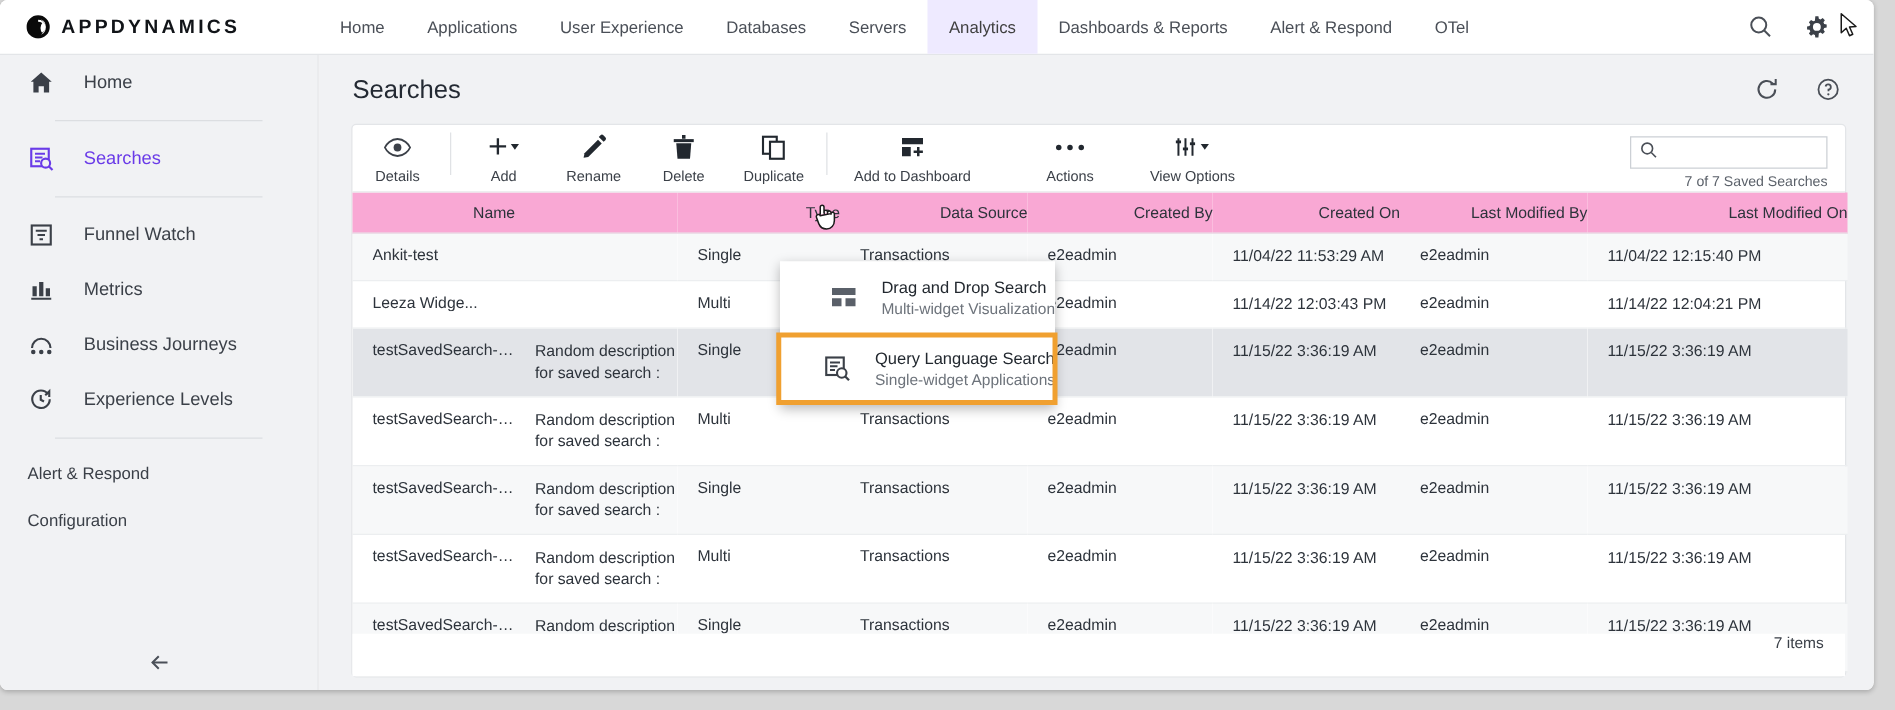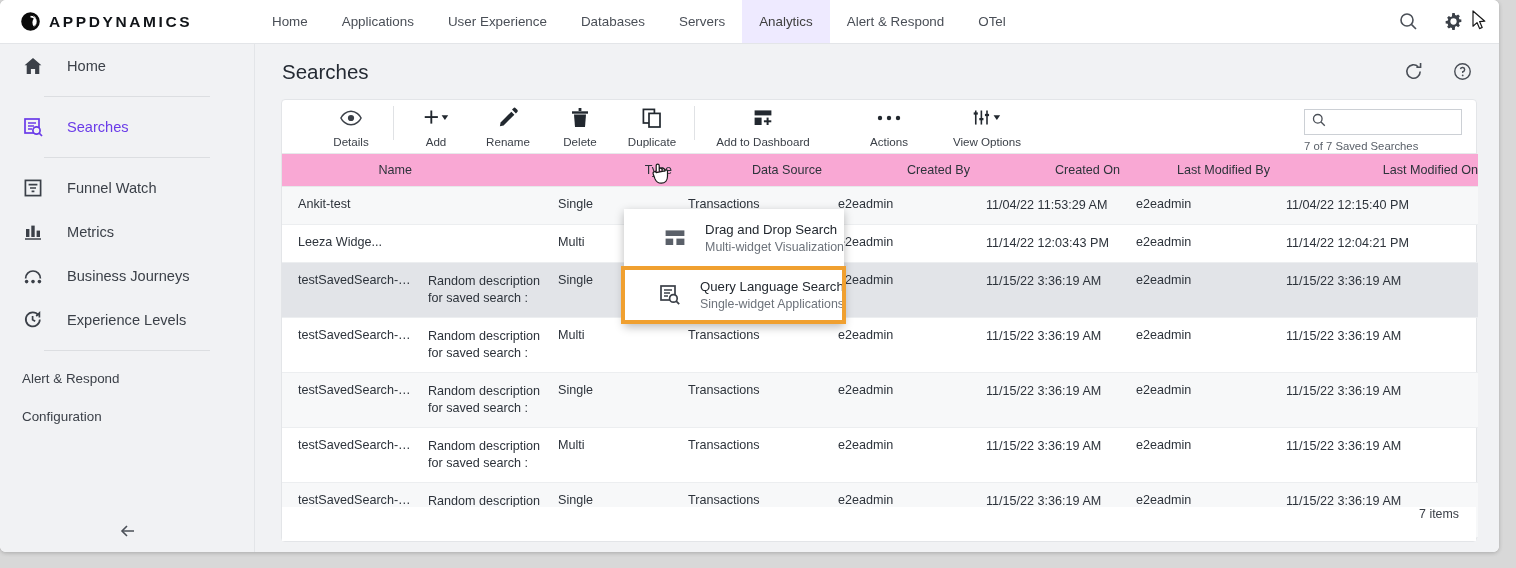--- a/index.html
+++ b/index.html
@@ -81,34 +81,35 @@
   .panel {
     position: absolute; left: 26px; top: 55px; width: 1196px; height: 443px;
     background: #ffffff;
     border: 1px solid #e3e5e8;
     border-radius: 4px;
   }
 
   
   .toolbar {
     height: 54px; display: flex; align-items: flex-start;
-    border-bottom: 1px solid #e7e9eb; position: relative; padding-left: 33px;
+    border-bottom: 1px solid #e7e9eb; position: relative;
   }
   .tb-item {
     width: 72px; padding-top: 6px; display: flex; flex-direction: column;
     align-items: center; cursor: pointer; color: #3b4048;
   }
   .tb-ic { height: 24px; display: flex; align-items: center; justify-content: center; }
   .tb-lb { font-size: 11.6px; margin-top: 5px; white-space: nowrap; }
   .tb-item.wide { width: 124px; }
   .tb-div { width: 1px; height: 34px; background: #e0e2e5; margin: 6px 6px 0 6px; }
   .tb-spacer { width: 28px; }
 
   .search-wrap {
     margin-left: auto; padding: 9px 14px 0 0; display: flex; flex-direction: column;
+    align-items: flex-end;
   }
   .search-box {
     width: 158px; height: 26px; border: 1px solid #ccd0d5; background:#fff;
     display: flex; align-items: center; padding: 0 7px;
   }
   .search-box input {
     border: none; outline: none; font-size: 12px; margin-left: 6px;
     width: 118px; color: #3b4048; font-family: "Liberation Sans", sans-serif;
     background: transparent;
   }
@@ -177,20 +178,21 @@
       </span>
       <span class="brand-text">APPDYNAMICS</span>
     </div>
     <div class="navlinks">
       <div class="navlink">Home</div>
       <div class="navlink">Applications</div>
       <div class="navlink">User Experience</div>
       <div class="navlink">Databases</div>
       <div class="navlink">Servers</div>
       <div class="navlink active">Analytics</div>
+      <div class="navlink">Dashboards &amp; Reports</div>
       <div class="navlink">Alert &amp; Respond</div>
       <div class="navlink">OTel</div>
     </div>
     <div class="navicons">
       <span class="ic">
         <svg width="19" height="19" viewBox="0 0 19 19">
             <circle cx="8" cy="8" r="6" fill="none" stroke="#4a4f57" stroke-width="1.6"></circle>
             <line x1="12.4" y1="12.4" x2="17" y2="17" stroke="#4a4f57" stroke-width="1.6"></line>
           </svg>
       </span>

